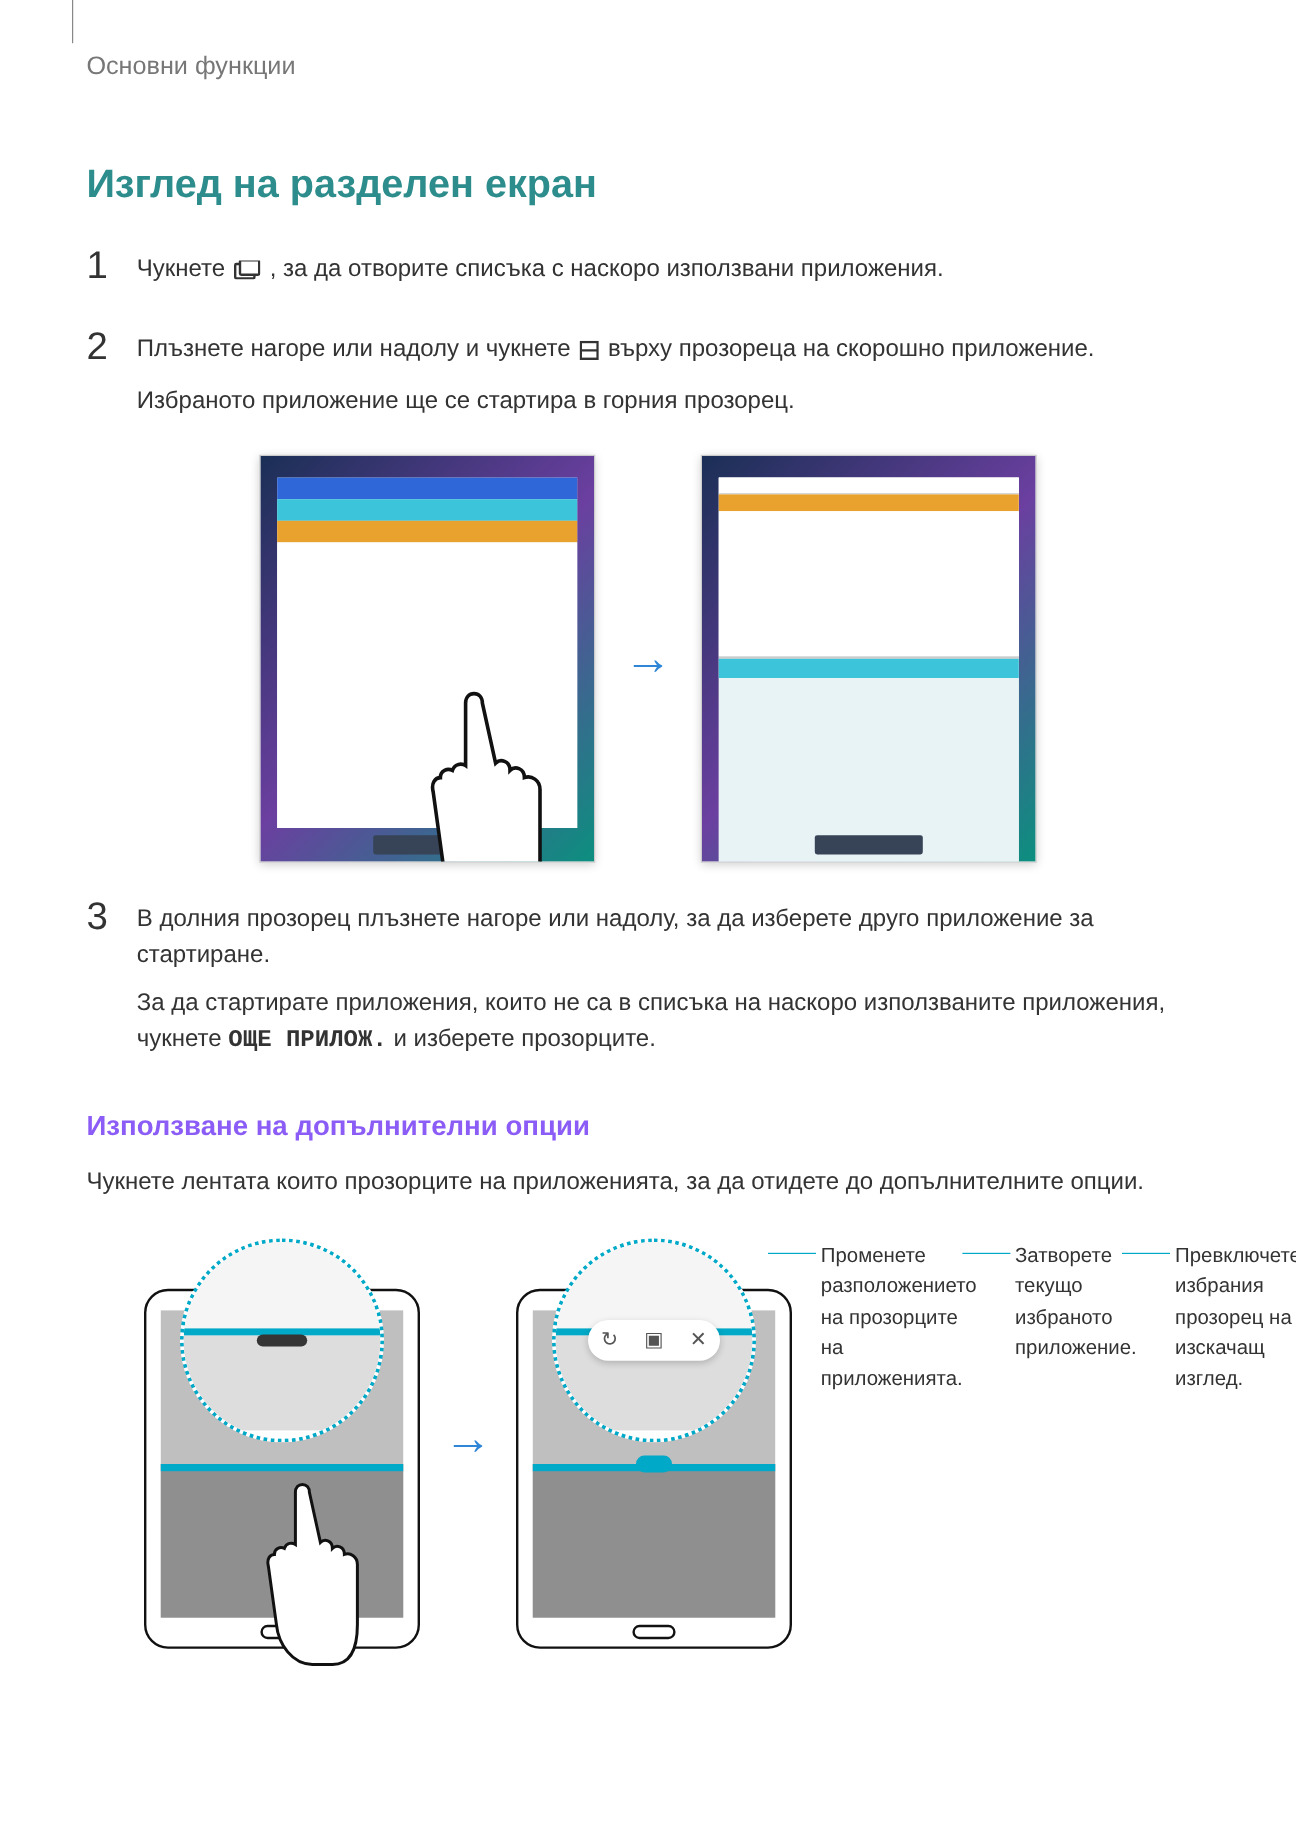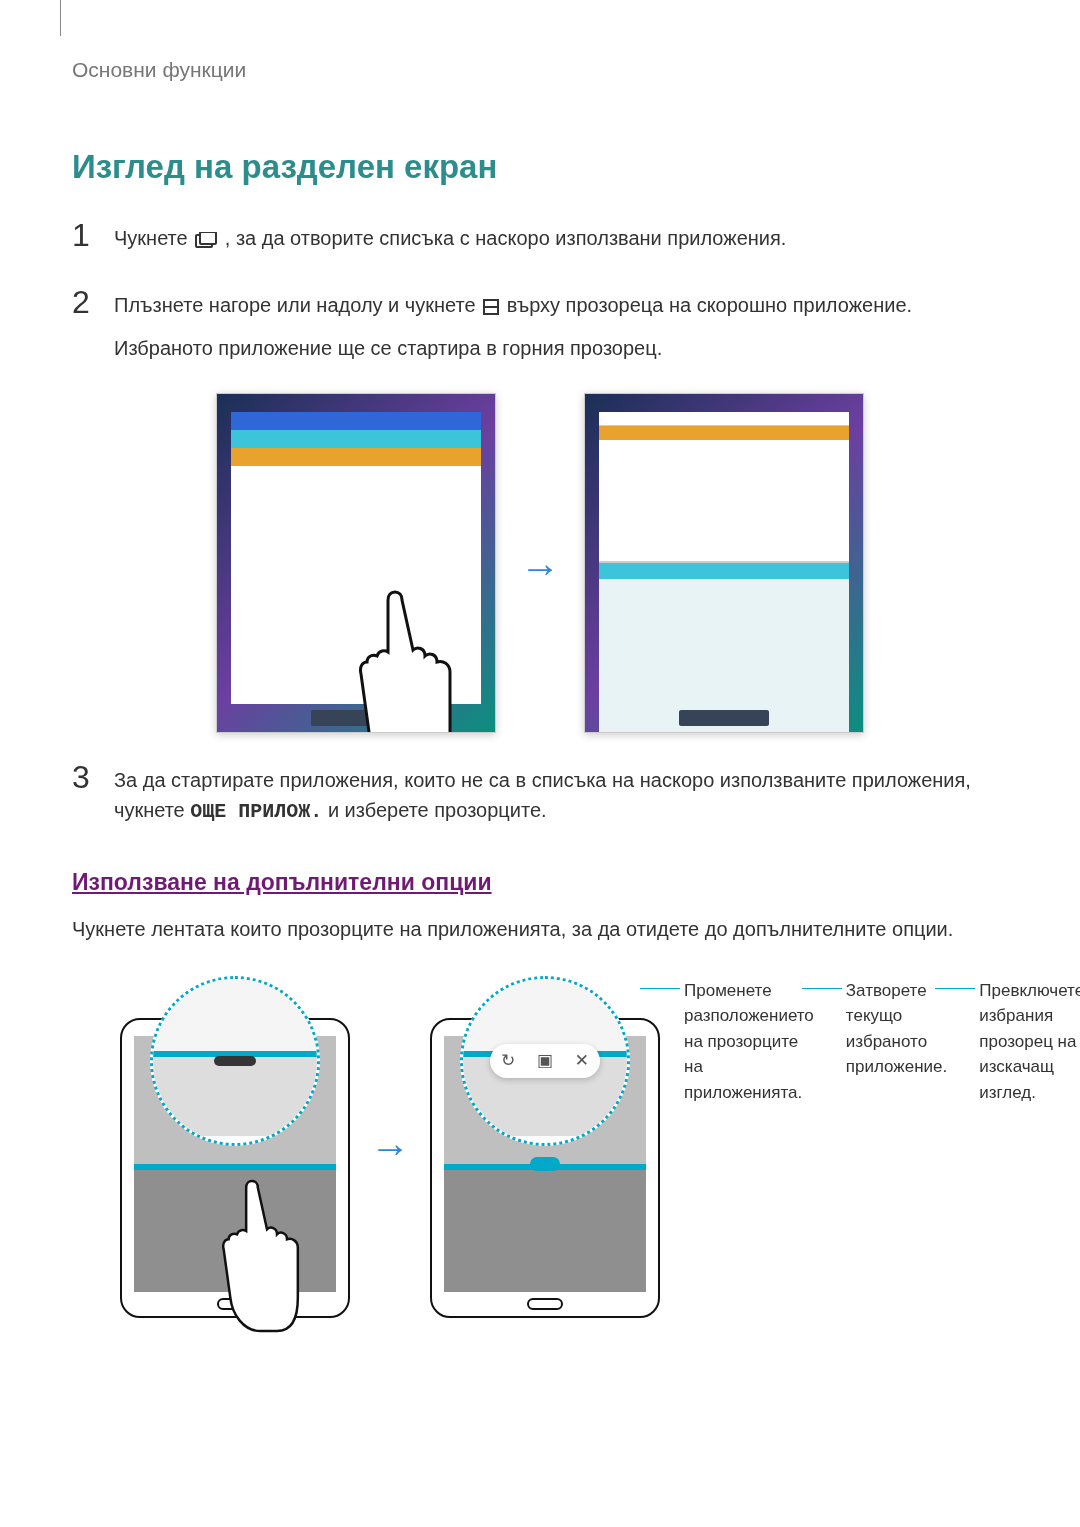--- a/index.html
+++ b/index.html
@@ -21,21 +21,20 @@
     left: 60px;
     top: 0;
     width: 1px;
     height: 36px;
     background: #888;
   }
   .header {
     color: #777;
     font-size: 21px;
     margin-bottom: 56px;
-    margin-top: 14px;
   }
   .title {
     color: #2d8c8c;
     font-size: 33px;
     font-weight: 600;
     margin-bottom: 28px;
   }
   .step {
     display: flex;
     align-items: flex-start;
@@ -96,23 +95,22 @@
     position:absolute; bottom:-50px; right:40px; width:120px; height:200px;
     pointer-events:none;
   }
   .arrow-right {
     font-size: 40px;
     color: #2f86d6;
   }
   .subhead {
     font-size: 23px;
     font-weight: 700;
-    color: #701a75;
+    color: #8b5cf6;
     margin: 28px 0 14px 0;
-    text-decoration: underline;
   }
   .body-text { margin-bottom: 16px; }
   .figure2-wrap {
     display:flex; justify-content:center; align-items:flex-start; gap:20px;
     margin-top: 24px;
   }
   .tablet-outline {
     width: 230px; height: 300px;
     border: 2px solid #111; border-radius: 20px;
     position: relative; background:#fff;
@@ -244,20 +242,21 @@
           <div class="cbar"></div>
         </div>
       </div>
       <div class="close-pill"></div>
     </div>
   </div>
 
   <div class="step">
     <div class="step-num">3</div>
     <div class="step-body">
+      <p>В долния прозорец плъзнете нагоре или надолу, за да изберете друго приложение за стартиране.</p>
       <p>
         <span>За да стартирате приложения, които не са в списъка на наскоро използваните приложения, чукнете </span>
         <span class="bold">ОЩЕ ПРИЛОЖ.</span>
         <span> и изберете прозорците.</span>
       </p>
     </div>
   </div>
 
   <div class="subhead">Използване на допълнителни опции</div>
   <p class="body-text">Чукнете лентата които прозорците на приложенията, за да отидете до допълнителните опции.</p>

